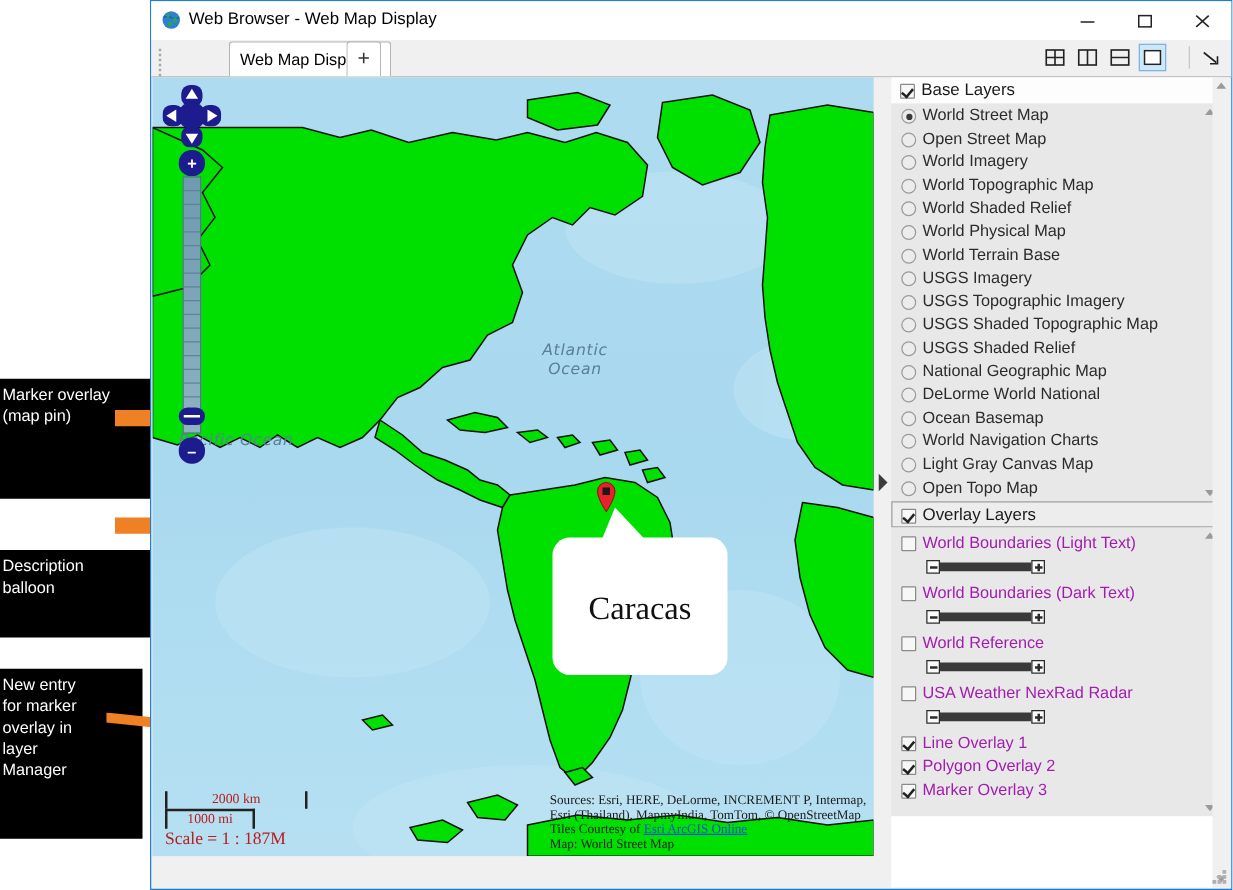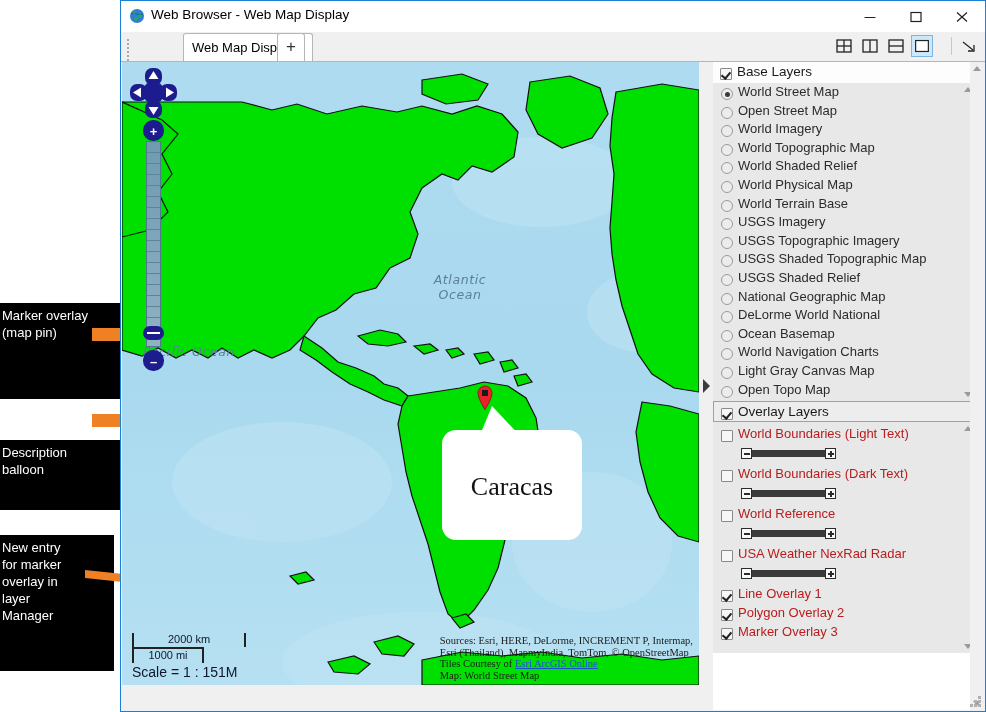--- a/index.html
+++ b/index.html
@@ -68,21 +68,21 @@
   #pin{position:absolute;left:354px;top:322px;width:18px;height:26px;}
   #balloon{position:absolute;left:320px;top:368px;width:140px;height:110px;background:#fff;
            border-radius:14px;}
   #balloon-tail{position:absolute;left:356px;top:344px;width:0;height:0;
            border-left:14px solid transparent;border-right:32px solid transparent;
            border-bottom:34px solid #fff;}
   #balloon .txt{position:absolute;left:0;right:0;top:42px;text-align:center;
            font-family:"Liberation Serif","DejaVu Serif",serif;font-size:26px;color:#111;}
 
   
-  #scalebar{position:absolute;left:10px;bottom:5px;font-family:Liberation Sans, sans-serif;color:#0f172a;}
+  #scalebar{position:absolute;left:10px;bottom:5px;font-family:Liberation Serif, serif;color:#b91c1c;}
   #scalebar .row{position:relative;height:14px;width:110px;border-left:2px solid #222;border-right:2px solid #222;}
   #scalebar .row span{position:absolute;left:0;right:0;text-align:center;font-size:11px;top:0;}
   #scalebar .mid{border-top:2px solid #222;}
   #scalebar .sc{margin-top:1px;font-size:14px;}
 
   
   #attrib{position:absolute;right:6px;bottom:4px;font-family:"Liberation Serif",serif;
           font-size:10.5px;color:#1a1a1a;line-height:11.5px;text-align:left;}
   #attrib a{color:#1b4fd8;}
 
@@ -96,21 +96,21 @@
   .grp-head .lb{position:absolute;left:24px;top:2px;font-size:13.5px;color:#1a1a1a;font-weight:500;}
   .grp-head.sel{background:#ededed;border:1px solid #a0a0a0;box-sizing:border-box;}
 
   .listbox{position:relative;background:#e8e8e8;overflow:hidden;}
   .lrow{position:relative;height:18.6px;}
   .lrow .rb,.lrow .cb{position:absolute;left:8px;top:3px;}
   .lrow .lb{position:absolute;left:25px;top:1px;font-size:13px;color:#2b2b2b;white-space:nowrap;}
 
   .orow{position:relative;height:20px;}
   .orow .cb{position:absolute;left:8px;top:3px;}
-  .orow .lb{position:absolute;left:25px;top:1px;font-size:13px;color:#b91c1c;white-space:nowrap;}
+  .orow .lb{position:absolute;left:25px;top:1px;font-size:13px;color:#a21caf;white-space:nowrap;}
   .slider{position:relative;height:20px;}
   .slider .sld{position:absolute;left:28px;top:3px;width:95px;height:11px;}
 
   
   .cbx{width:12px;height:12px;border:1px solid #8a8a8a;background:#f7f7f7;
        box-sizing:border-box;display:inline-block;position:relative;border-radius:1px;}
   .cbx.on:after{content:"";position:absolute;left:2px;top:1px;width:4px;height:7px;
        border:solid #222;border-width:0 2px 2px 0;transform:rotate(40deg);}
   .rdo{width:12px;height:12px;border:1px solid #9a9a9a;background:#ececec;
        box-sizing:border-box;display:inline-block;position:relative;border-radius:50%;}
@@ -372,21 +372,21 @@
         <rect x="6" y="6" width="6" height="6" fill="#1a1a1a"></rect>
       </svg>
 
       <div id="scalebar">
         <div class="row">
           <span>2000 km</span>
         </div>
         <div class="row mid" style="width:68px;">
           <span>1000 mi</span>
         </div>
-        <div class="sc">Scale = 1 : 151M</div>
+        <div class="sc">Scale = 1 : 187M</div>
       </div>
 
       <div id="attrib">
         <div>Sources: Esri, HERE, DeLorme, INCREMENT P, Intermap,</div>
         <div>Esri (Thailand), MapmyIndia, TomTom, © OpenStreetMap</div>
         <div>
           <span>Tiles Courtesy of </span><a href="#">Esri ArcGIS Online</a>
         </div>
         <div>Map: World Street Map</div>
       </div>

